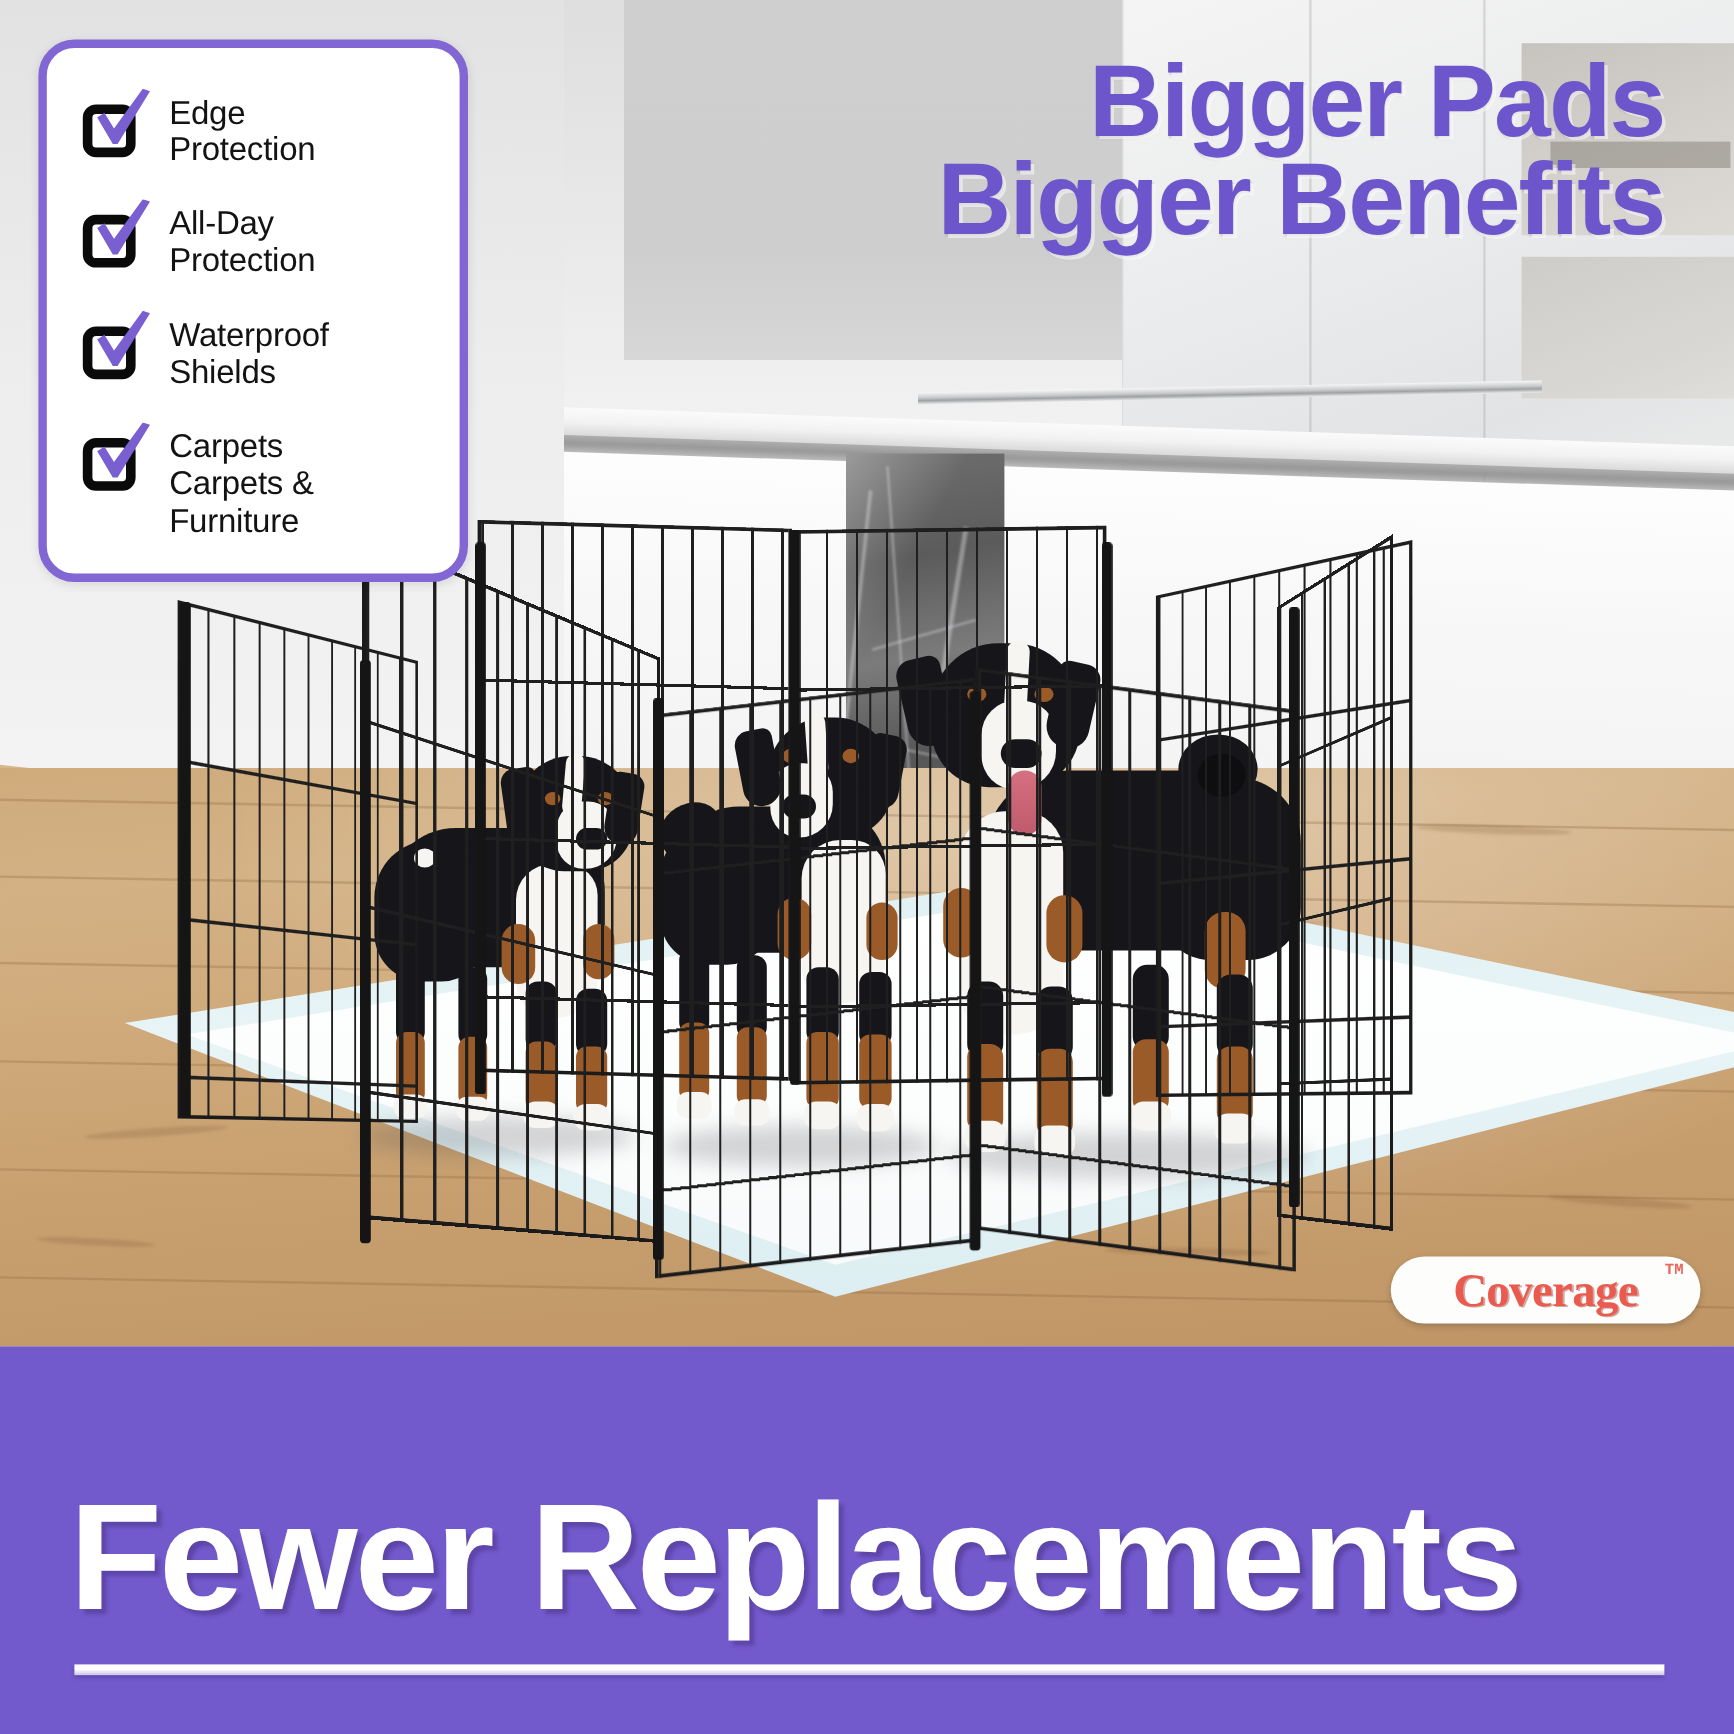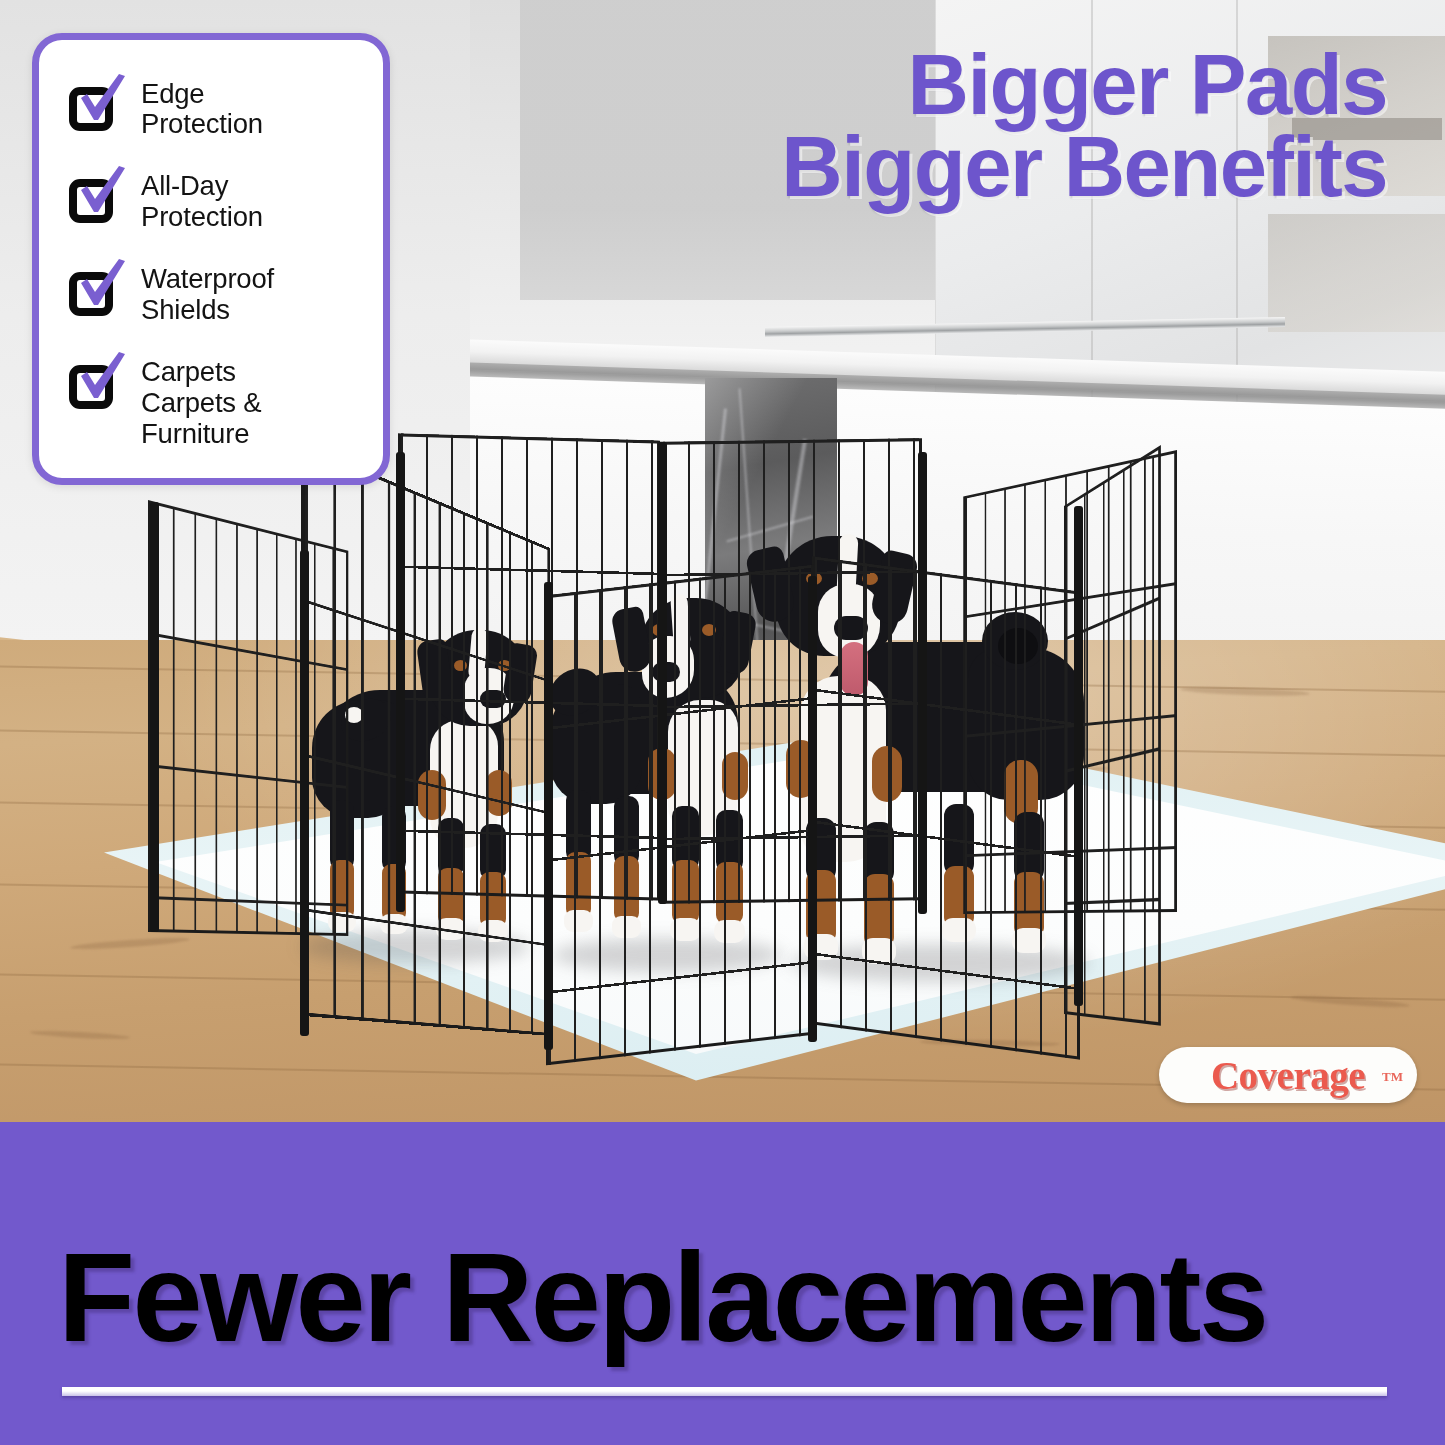--- a/index.html
+++ b/index.html
@@ -227,22 +227,22 @@
   #brand-logo .brand-text {
     font-family:"Liberation Serif", serif;
     font-weight:700;
     font-size:39px;
     color:#eb5a4e;
     letter-spacing:-.5px;
     text-shadow:1.5px 1.5px 0 rgba(140,40,34,.40);
     position:relative;
   }
   #brand-logo .brand-tm {
-    position:absolute; right:14px; top:22px;
-    font-family:Liberation Serif, serif;
+    position:absolute; right:14px; top:4px;
+    font-family:Liberation Mono, monospace;
     font-size:13px; font-weight:700; color:#e9675b;
   }
 
   
   #banner {
     position:absolute; left:0; top:1122px;
     width:1445px; height:323px;
     background:#7259cc;
     overflow:hidden;
   }
@@ -256,21 +256,21 @@
     text-shadow:2px 2px 2px rgba(60,40,110,.45);
   }
   .rule {
     flex:1; height:9px;
     background:linear-gradient(180deg,#ffffff 0%,#ffffff 45%,#c9c2e8 100%);
     box-shadow:0 2px 3px rgba(50,35,100,.35);
   }
   #fewer-replacements {
     position:absolute; left:58px; top:113px;
     font-size:126px; font-weight:700;
-    color:#000000;
+    color:#ffffff;
     letter-spacing:-2.5px;
     line-height:1;
     white-space:nowrap;
     text-shadow:4px 4px 3px rgba(60,40,110,.38);
   }
   #banner-rule-bottom {
     position:absolute; left:62px; top:265px; width:1325px; height:9px;
     background:linear-gradient(180deg,#ffffff 0%,#ffffff 45%,#c9c2e8 100%);
     box-shadow:0 2px 3px rgba(50,35,100,.35);
   }

